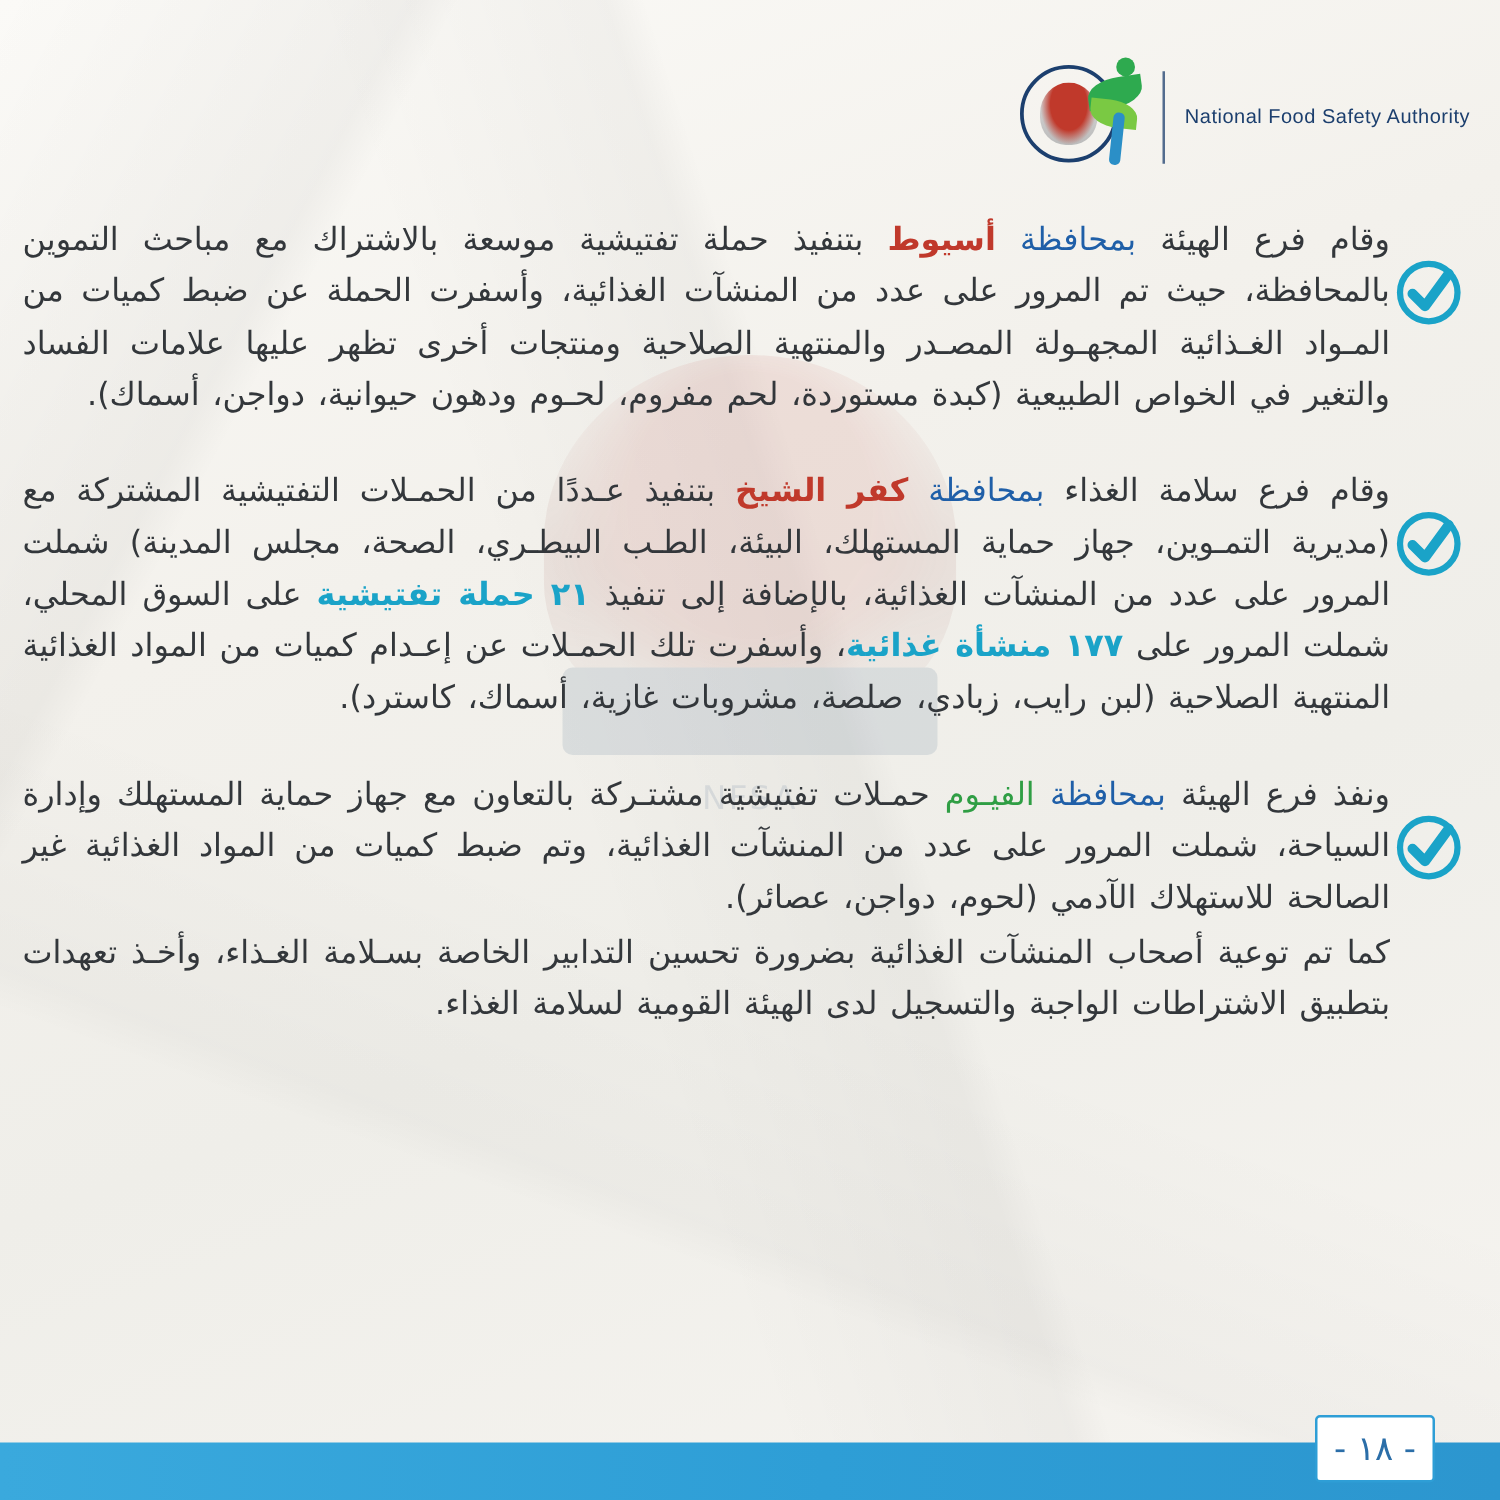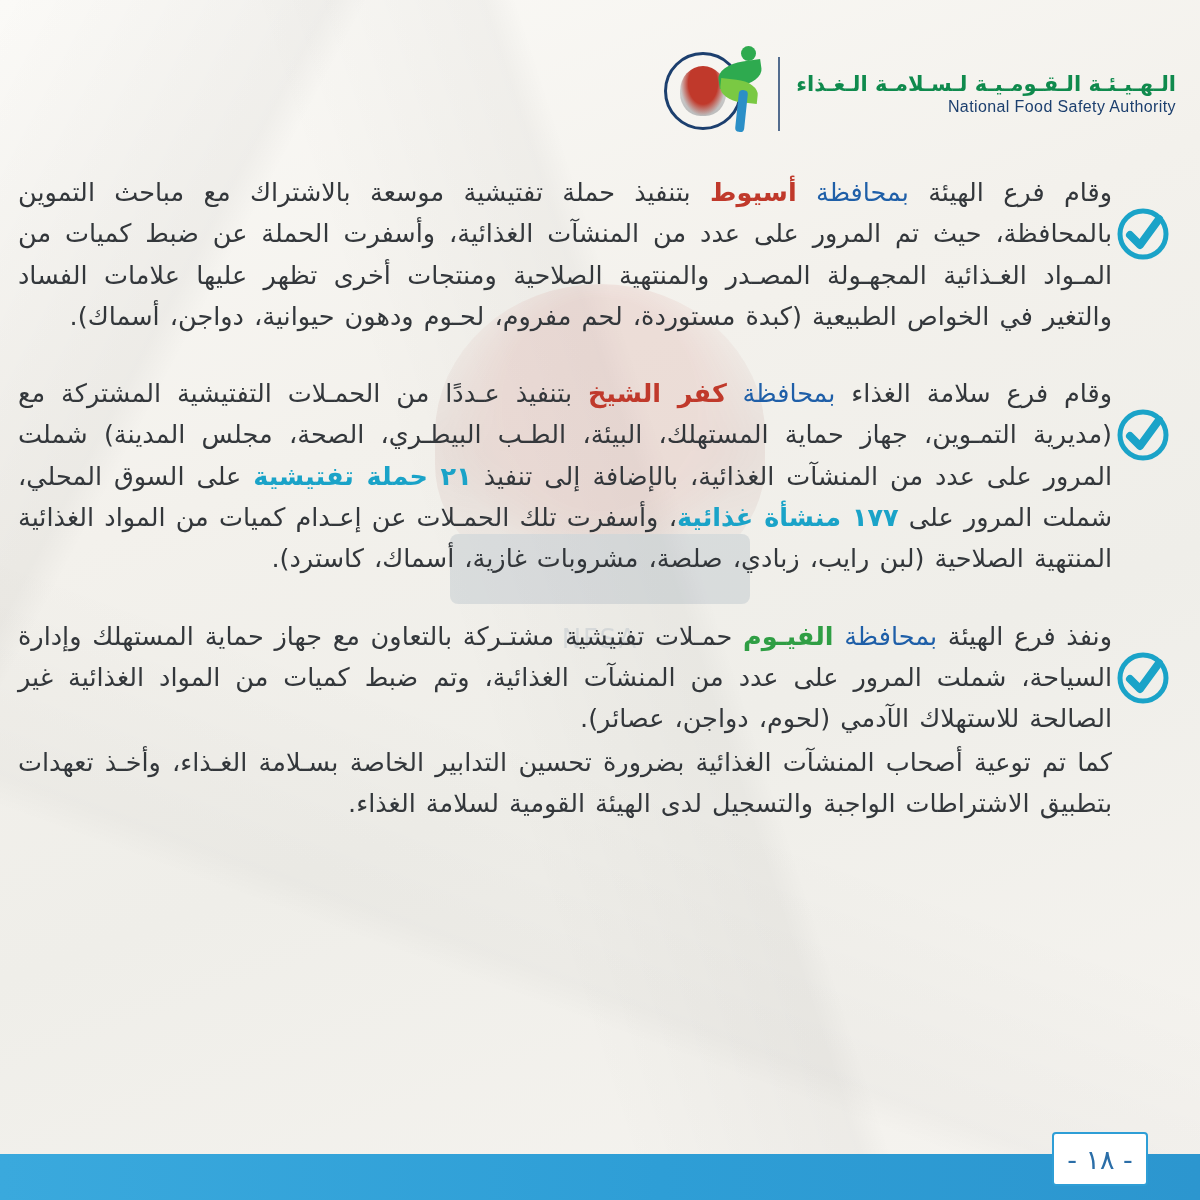--- a/index.html
+++ b/index.html
@@ -215,21 +215,21 @@
     text-align-last: right;
     color: #33373b;
     font-size: 25.5px;
     line-height: 1.62;
     letter-spacing: 0.2px;
     word-spacing: 2px;
   }
   .para p { margin: 0 0 2px 0; }
   .gov { color: #1f5fa8; font-weight: normal; }
   .gov-name { color: #c0392b; font-weight: bold; }
-  .gov-name-green { color: #2f9e44; font-weight: bold; margin-top: 28px; }
+  .gov-name-green { color: #2f9e44; font-weight: normal; margin-top: 28px; }
   .hl-cyan { color: #1aa3c8; font-weight: bold; }
 
   
   .footer {
     position: absolute;
     left: 0;
     right: 0;
     bottom: 0;
     height: 64px;
   }
@@ -265,21 +265,20 @@
 
   <div class="watermark">
     <div class="eagle"></div>
     <div class="band"></div>
     <div class="txt">NFSA</div>
   </div>
 
   <div class="header">
     <div class="brand">
       <div class="brand-text">
-        <div class="brand-ar">الـهـيـئـة الـقـومـيـة لـسـلامـة الـغـذاء</div>
         <div class="brand-en">National Food Safety Authority</div>
       </div>
       <div class="brand-sep"></div>
       <div class="brand-logo">
         <div class="logo-ring"></div>
         <div class="logo-eagle"></div>
         <div class="logo-figure">
           <div class="head"></div>
           <div class="leaf-a"></div>
           <div class="leaf-b"></div>

